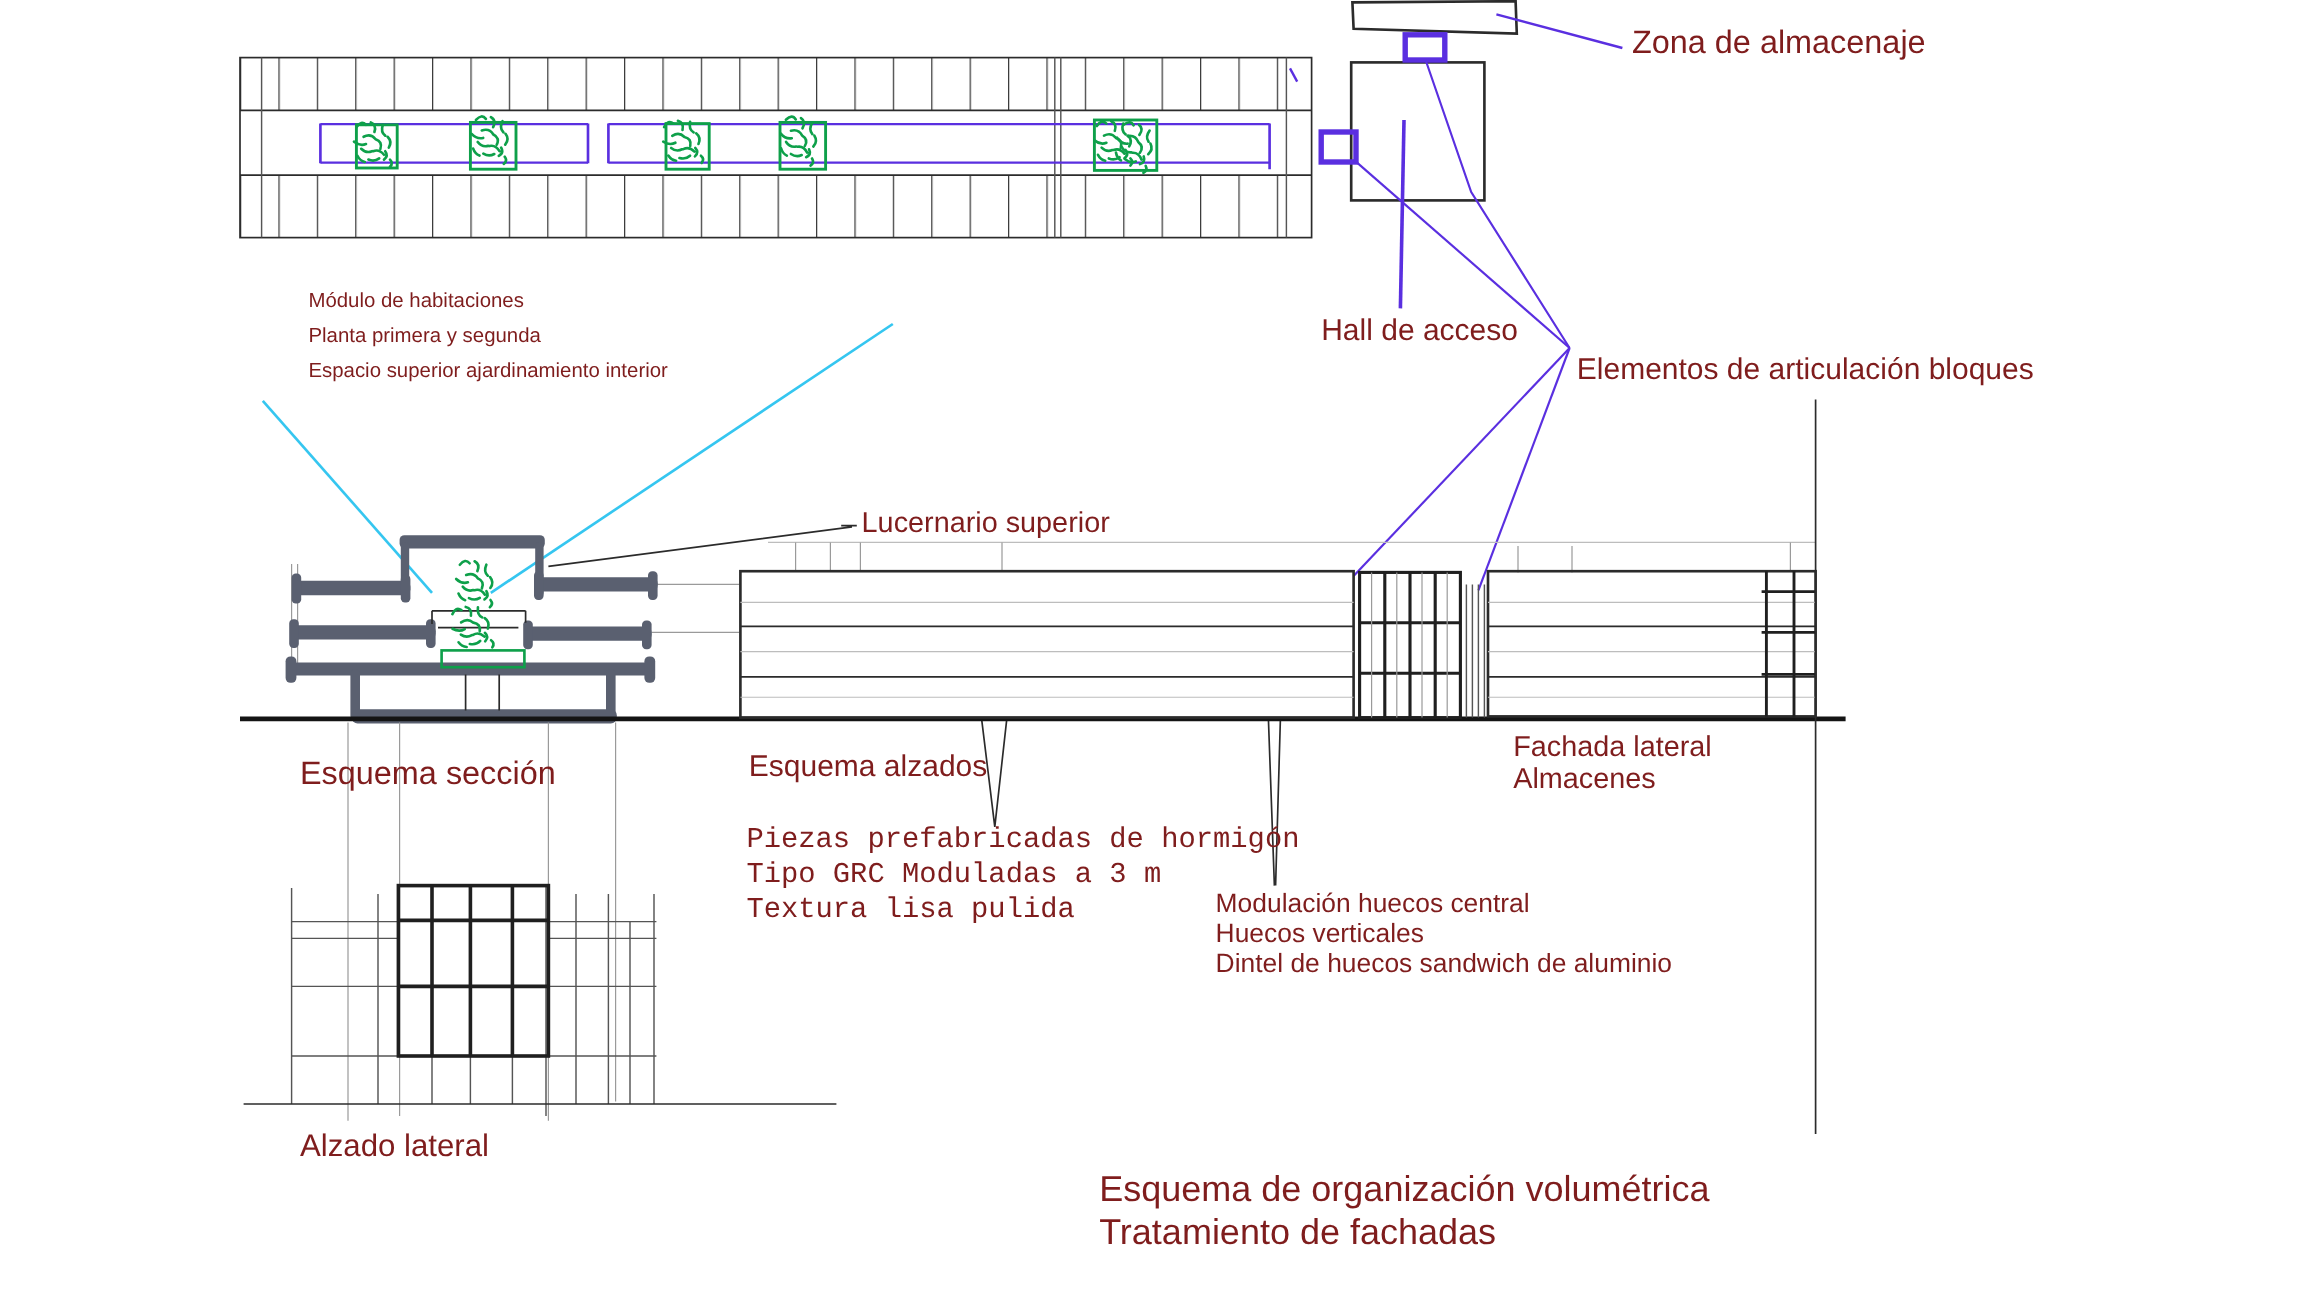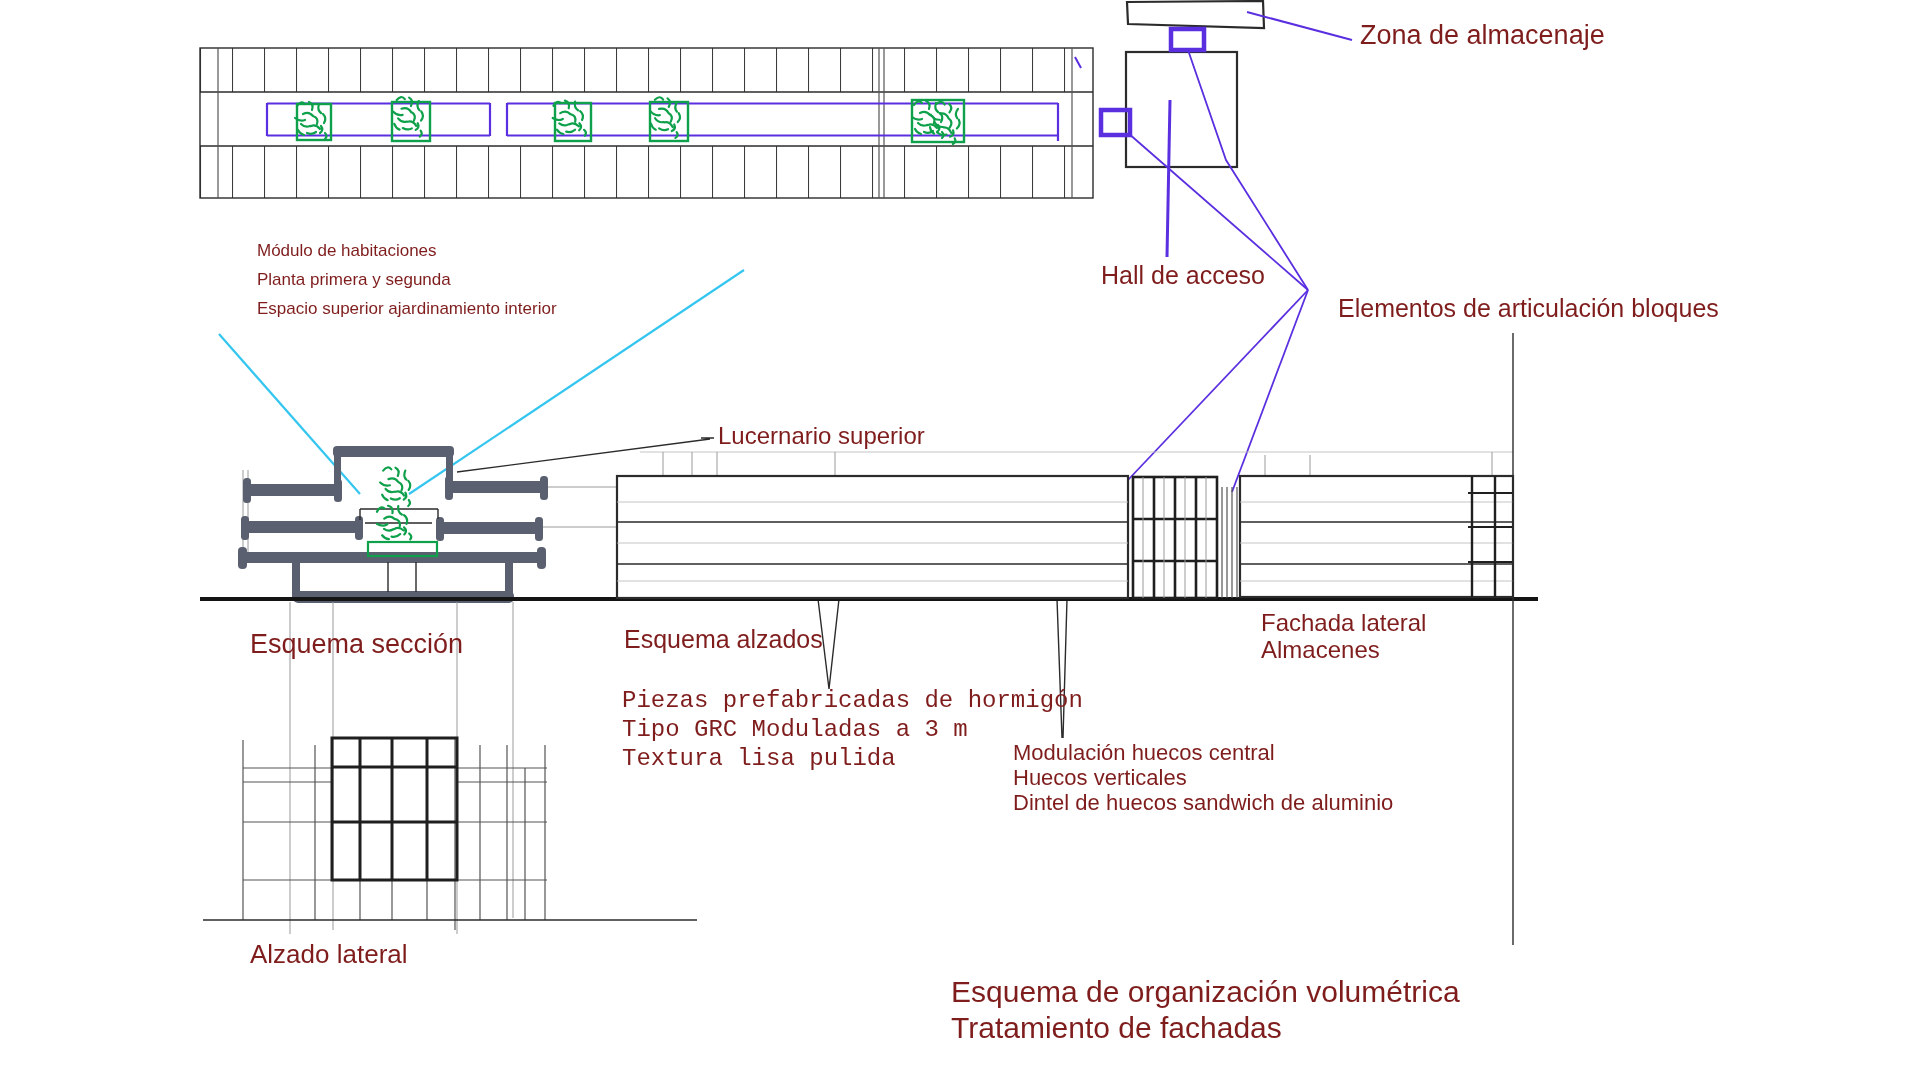--- a/index.html
+++ b/index.html
@@ -10,29 +10,29 @@
     --ink:#222222;
   }
   html,body{margin:0;padding:0;background:#ffffff;}
   #stage{position:relative;width:1920px;height:1080px;background:#ffffff;overflow:hidden;
          font-family:"Liberation Sans",sans-serif;color:#1f1f1f;}
   #sketch{position:absolute;left:0;top:0;}
   .lbl{position:absolute;white-space:nowrap;color:#7f1d1d;}
   #lbl-modulo{left:257px;top:226px;font-size:17px;line-height:29px;margin-top:10px;}
   #lbl-zona{left:1360px;top:20px;font-size:27px;}
   #lbl-hall{left:1101px;top:261px;font-size:25px;}
-  #lbl-elementos{left:1314px;top:294px;font-size:25px;margin-left:24px;}
+  #lbl-elementos{left:1314px;top:294px;font-size:25px;}
   #lbl-lucernario{left:718px;top:422px;font-size:24px;text-align:center;}
   #lbl-seccion{left:250px;top:629px;font-size:27px;}
   #lbl-alzados{left:624px;top:625px;font-size:25px;}
   #lbl-piezas{left:622px;top:686px;font-size:24px;line-height:29px;font-family:Liberation Mono, monospace;}
   #lbl-modulacion{left:1013px;top:740px;font-size:22px;line-height:25px;}
   #lbl-fachada{left:1261px;top:609px;font-size:24px;line-height:27px;}
   #lbl-alzadolat{left:250px;top:939px;font-size:26px;}
-  #lbl-title{left:951px;top:974px;font-size:30px;line-height:36px;}
+  #lbl-title{left:916px;top:974px;font-size:30px;line-height:36px;}
   
   .ink{stroke:#2b2b2b;stroke-width:1.4;fill:none;}
   .ink2{stroke:#2b2b2b;stroke-width:2.2;fill:none;}
   .bold3{stroke:#1f1f1f;stroke-width:3;fill:none;}
   .thin{stroke:#555;stroke-width:1.2;fill:none;}
   .faint{stroke:#9a9a9a;stroke-width:1;fill:none;}
   .vfaint{stroke:#bdbdbd;stroke-width:0.9;fill:none;}
   .purp{stroke:var(--purple);fill:none;}
   .cyanl{stroke:var(--cyan);stroke-width:2.2;fill:none;}
   .grn{stroke:var(--green);fill:none;}

